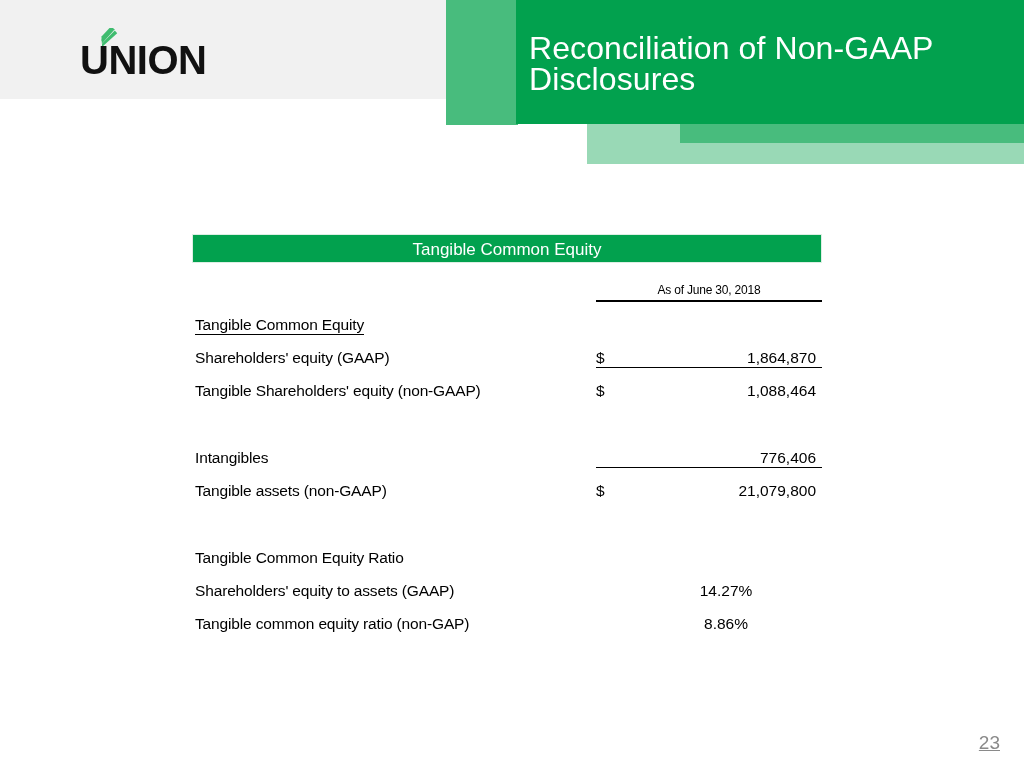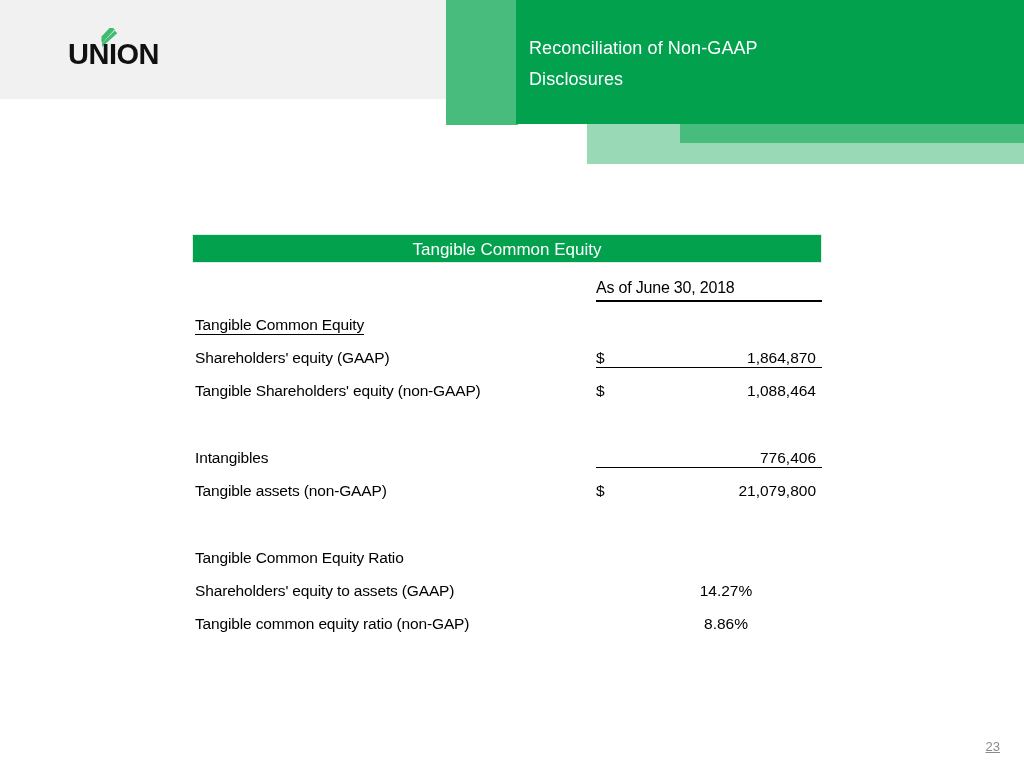--- a/index.html
+++ b/index.html
@@ -62,41 +62,41 @@
     left: 587px;
     top: 143px;
     height: 21px;
     background: #99D9B6;
   }
   #slide-title {
     position: absolute;
     left: 529px;
     top: 33px;
     width: 470px;
-    font-size: 18px;
+    font-size: 32px;
     line-height: 31px;
     color: #FFFFFF;
     font-weight: normal;
     letter-spacing: 0.1px;
     white-space: pre-line;
   }
 
   
   #logo {
     position: absolute;
     left: 68px;
     top: 28px;
     width: 160px;
     height: 48px;
   }
   #logo-wordmark {
     position: absolute;
-    left: 0;
+    left: 12px;
     top: 10px;
-    font-size: 29px;
+    font-size: 40px;
     font-weight: bold;
     letter-spacing: -0.5px;
     color: #111111;
     font-family: "Liberation Sans", sans-serif;
     text-align: right;
   }
   #logo-leaf {
     position: absolute;
     left: 28px;
     top: 0px;
@@ -142,36 +142,36 @@
   tr.row-spacer { height: 34px; }
   tr.row-colhead { height: 38px; }
 
   td.cell-label { padding-left: 3px !important; letter-spacing: -0.15px; }
   td.cell-label.underline-label span {
     border-bottom: 1.5px solid #000;
     padding-bottom: 1px;
   }
 
   td.colhead {
-    text-align: left;
-    font-size: 16px;
+    text-align: center;
+    font-size: 12px;
     letter-spacing: -0.2px;
     padding-bottom: 3px !important;
     border-bottom: 2.5px solid #000000;
   }
 
   td.rule-top { border-top: 1.7px solid #000000; }
   .pct { padding-right: 6px; text-align: center; }
 
   
   #page-number {
     position: absolute;
     right: 24px;
     bottom: 14px;
-    font-size: 13px;
+    font-size: 19px;
     color: #8A8A8A;
     text-decoration: underline;
   }
 </style>
 </head>
 <body>
 
 <div id="slide-header">
   <div class="hdr-graybar"></div>
   <div class="hdr-midgreen-tab"></div>

